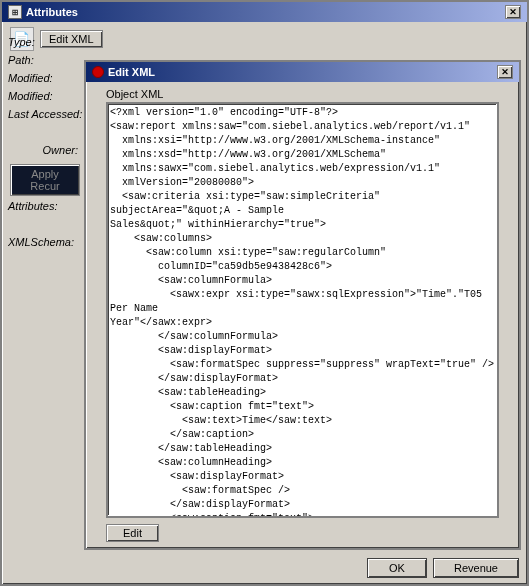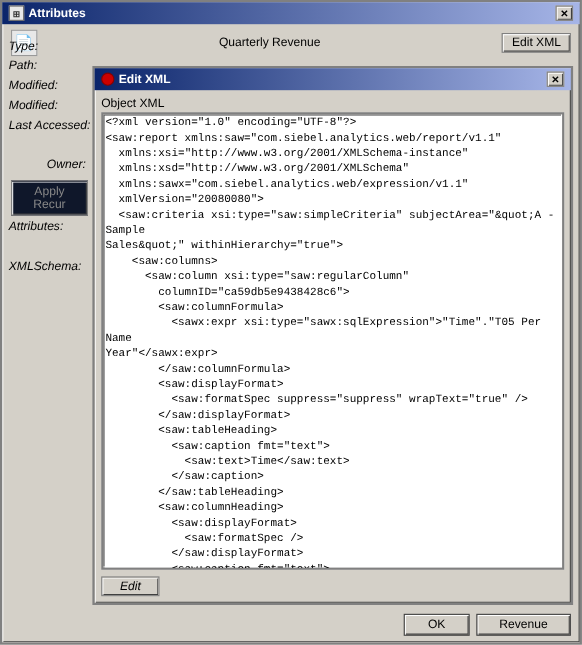--- a/index.html
+++ b/index.html
@@ -136,21 +136,21 @@
 
     .red-circle {
       width: 12px;
       height: 12px;
       background: #cc0000;
       border-radius: 50%;
       border: 1px solid #880000;
     }
 
     .inner-content {
-      padding: 4px 6px;
+      padding: 4px 20px;
       display: flex;
       flex-direction: column;
       height: calc(100% - 20px);
     }
 
     .object-xml-label {
       font-size: 11px;
       color: #000;
       padding: 2px 0 2px 0;
     }
@@ -190,21 +190,20 @@
       padding: 2px 0;
     }
 
     .edit-btn {
       padding: 2px 16px;
       background: #d4d0c8;
       border: 1px solid #808080;
       box-shadow: 1px 1px 0 #ffffff inset, -1px -1px 0 #404040 inset;
       font-size: 11px;
       cursor: pointer;
-      font-style: italic;
     }
 
     
     .outer-bottom {
       position: absolute;
       bottom: 6px;
       right: 8px;
       display: flex;
       gap: 6px;
     }
@@ -267,21 +266,20 @@
       <div class="title-icon">
         <span>⊞</span>
       </div>
       <span>Attributes</span>
     </div>
     <div class="close-btn">✕</div>
   </div>
 
   <div class="props-header">
     <div class="props-icon">📄</div>
-    <span class="props-title-text">Quarterly Revenue</span>
     <button class="edit-xml-btn">Edit XML</button>
   </div>
 
   <div class="props-area">
     <div class="prop-row">
       <span class="prop-key">Type:</span>
     </div>
     <div class="prop-row">
       <span class="prop-key">Path:</span>
     </div>

